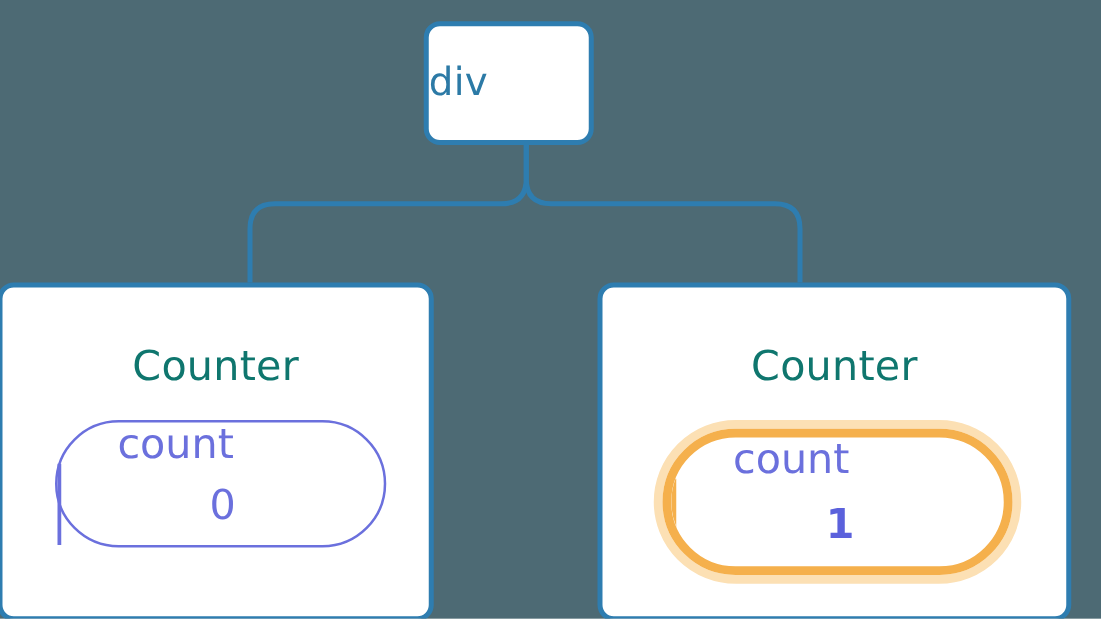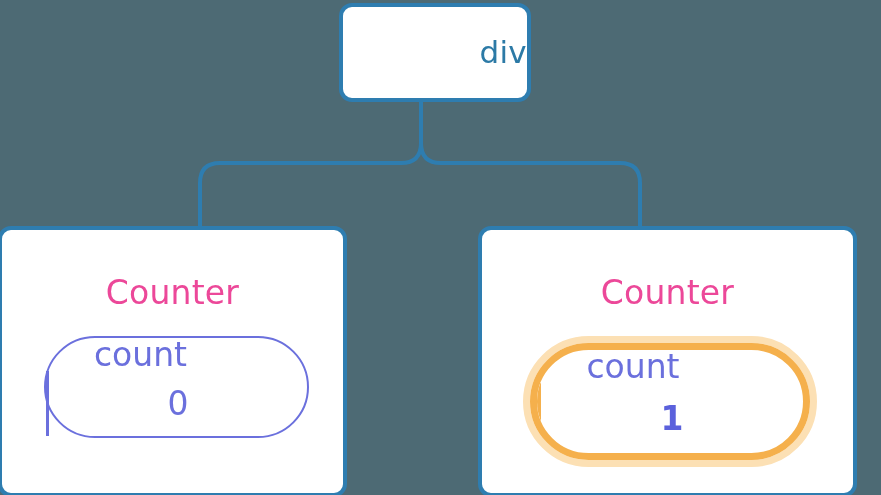--- a/index.html
+++ b/index.html
@@ -28,30 +28,30 @@
     top: 0;
     width: 881px;
     height: 495px;
     pointer-events: none;
   }
 
   
   #root-node {
     position: absolute;
     left: 339px;
-    top: 3px;
-    width: 192px;
+    top: 17px;
+    width: 136px;
     height: 99px;
     box-sizing: border-box;
     background: #ffffff;
     border: 4px solid #2e7db0;
     border-radius: 13px;
     display: flex;
     align-items: center;
-    justify-content: flex-end;
+    justify-content: flex-start;
   }
   #root-node .node-label {
     font-size: 31px;
     color: #2c7aa6;
     letter-spacing: 0.3px;
     line-height: 1;
   }
 
   
   .card {
@@ -73,21 +73,21 @@
     width: 379px;
     height: 271px;
   }
   .card-title {
     position: absolute;
     left: 0;
     right: 0;
     top: 46px;
     text-align: center;
     font-size: 33px;
-    color: #ec4899;
+    color: #0f766e;
     line-height: 1;
     letter-spacing: 0.2px;
   }
 
   
   .pill-wrap {
     position: absolute;
     top: 106px;
   }
   #card-left .pill-wrap {

